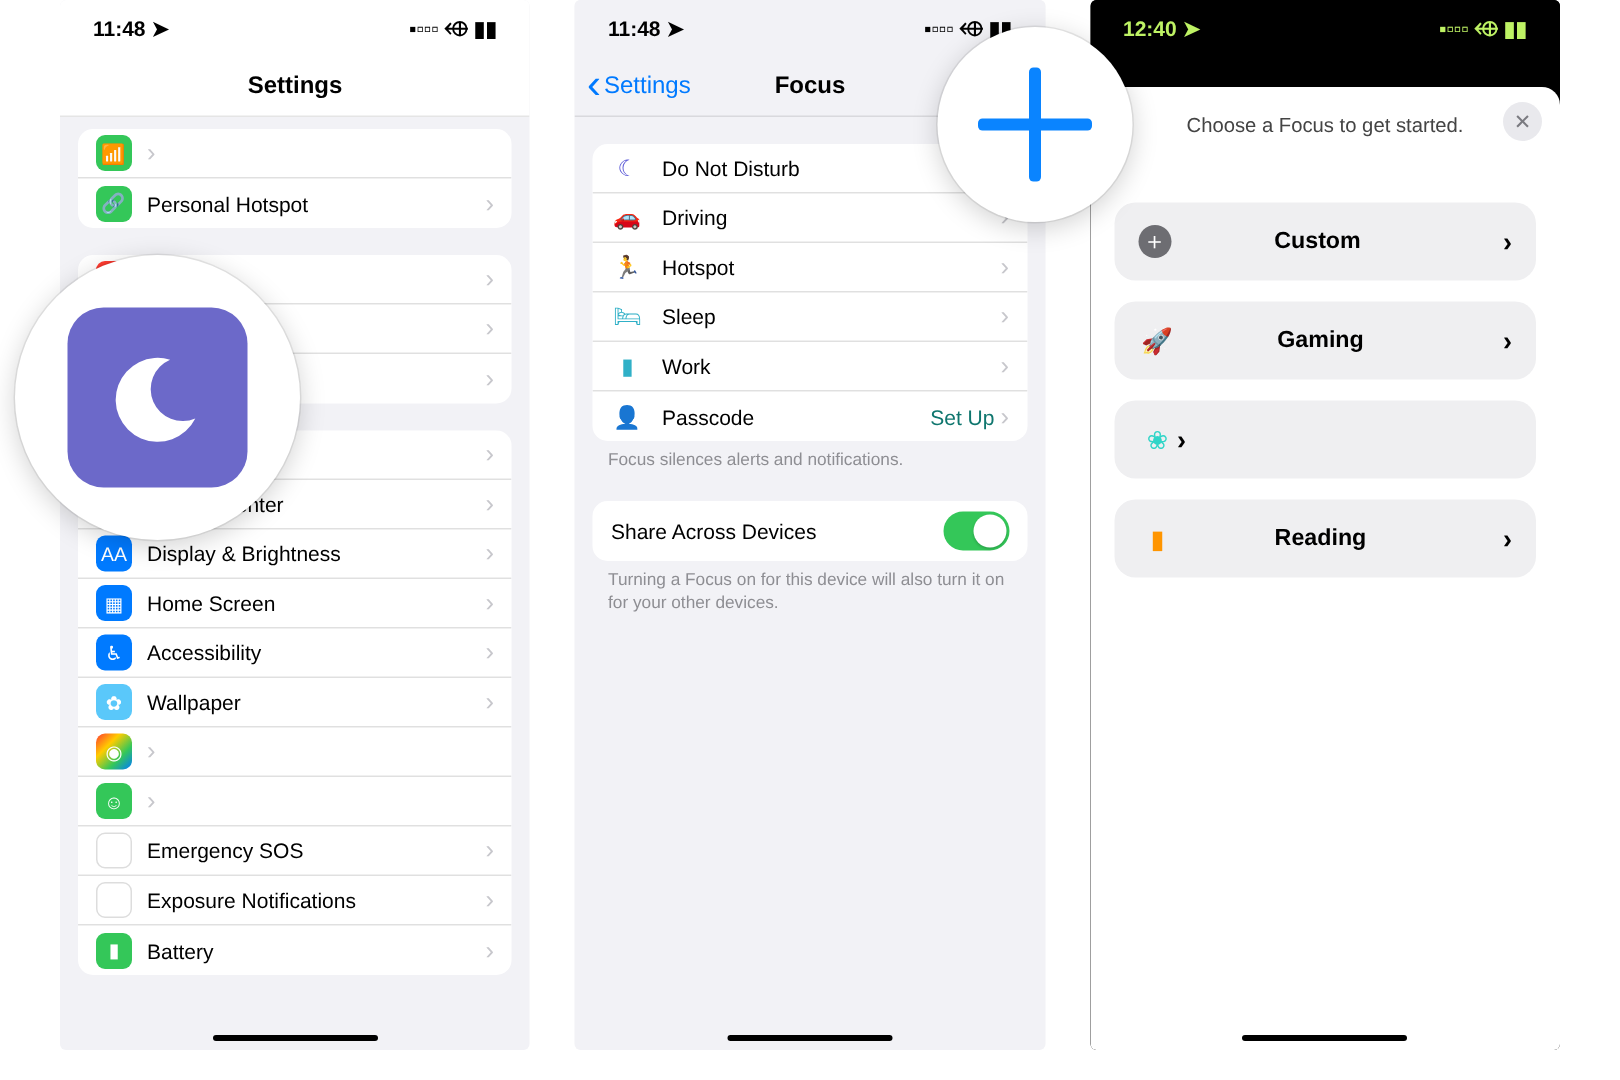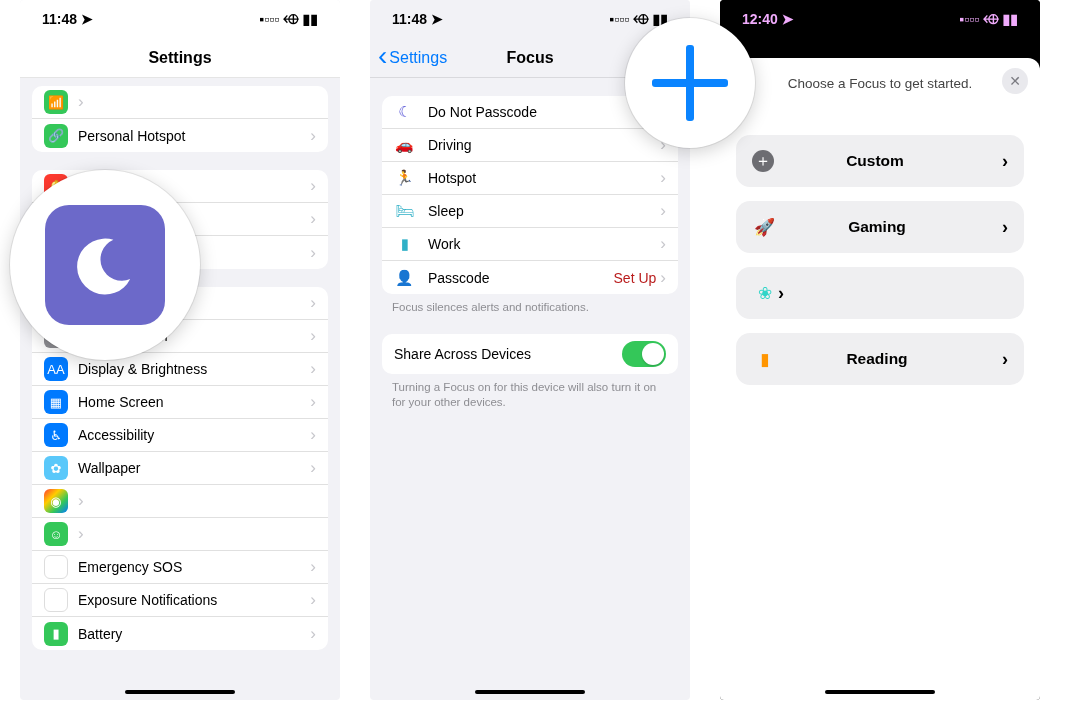--- a/index.html
+++ b/index.html
@@ -1,38 +1,38 @@
 <!DOCTYPE html>
 <html><head>
 <meta charset="utf-8">
 <style>
   * { box-sizing: border-box; margin: 0; padding: 0; font-family: -apple-system, "Helvetica Neue", Arial, sans-serif; }
   body { background: #fff; width: 1080px; height: 720px; overflow: hidden; position: relative; }
-  .stage { display: flex; gap: 30px; padding: 0 20px; position: relative; }
+  .stage { display: flex; gap: 30px; padding: 0 40px; position: relative; }
   .phone { width: 320px; height: 700px; background: #f2f2f6; border-radius: 4px; overflow: hidden; position: relative; }
   .phone.dark { background: #000; }
   .status-bar { height: 38px; display: flex; align-items: center; justify-content: space-between; padding: 0 22px; font-size: 14px; font-weight: 600; }
   .status-bar.light { color: #000; background: #f2f2f6; }
   .status-bar.white { color: #000; background: #fff; }
-  .status-bar.black { color: #f0abfc; background: #000; gap: 46px; }
+  .status-bar.black { color: #bef264; background: #000; gap: 46px; }
   .status-left { display: flex; align-items: center; gap: 4px; }
   .status-right { display: flex; align-items: center; gap: 4px; }
   .nav-bar { height: 40px; background: #f2f2f6; display: flex; align-items: center; position: relative; border-bottom: 0.5px solid rgba(0,0,0,0.1); }
   .nav-bar.white { background: #fff; }
   .nav-title { position: absolute; left: 0; right: 0; text-align: center; font-weight: 600; font-size: 16px; }
   .nav-back { color: #007aff; font-size: 16px; display: flex; align-items: center; padding-left: 8px; z-index: 2; }
   .nav-back::before { content: "‹"; font-size: 28px; line-height: 0; margin-right: 2px; position: relative; top: -2px; }
   .section { margin: 18px 12px 0; background: #fff; border-radius: 10px; overflow: hidden; }
   .section.tight { margin-top: 8px; }
   .row { display: flex; align-items: center; height: 33px; padding: 0 12px; border-bottom: 0.5px solid rgba(0,0,0,0.12); position: relative; }
   .row:last-child { border-bottom: none; }
   .row .icon-box { width: 24px; height: 24px; border-radius: 6px; display: flex; align-items: center; justify-content: center; margin-right: 10px; font-size: 13px; color: #fff; flex-shrink: 0; }
   .row .icon-sm { width: 22px; display: flex; align-items: center; justify-content: center; margin-right: 12px; font-size: 15px; flex-shrink: 0; }
   .row .label { flex: 1; font-size: 14px; color: #000; }
-  .row .detail { color: #b91c1c; font-size: 14px; margin-right: 4px; }
+  .row .detail { color: #0f766e; font-size: 14px; margin-right: 4px; }
   .row .chev { color: #c7c7cc; font-size: 17px; font-weight: 300; }
   .footer-text { font-size: 11.5px; color: #8e8e93; padding: 6px 22px 0; line-height: 1.35; }
   .toggle { width: 44px; height: 26px; background: #34c759; border-radius: 13px; position: relative; }
   .toggle::after { content: ""; position: absolute; right: 2px; top: 2px; width: 22px; height: 22px; background: #fff; border-radius: 50%; box-shadow: 0 1px 2px rgba(0,0,0,0.2); }
   .callout { position: absolute; border-radius: 50%; background: #fff; box-shadow: 0 0 0 1px rgba(0,0,0,0.08), 0 4px 18px rgba(0,0,0,0.18); display: flex; align-items: center; justify-content: center; z-index: 50; }
   .callout.moon { width: 190px; height: 190px; left: 10px; top: 170px; }
   .moon-tile { width: 120px; height: 120px; background: #6c69c9; border-radius: 24px; display: flex; align-items: center; justify-content: center; }
   .callout.plus { width: 130px; height: 130px; left: 625px; top: 18px; }
   .plus-shape { position: relative; width: 76px; height: 76px; }
   .plus-shape::before, .plus-shape::after { content: ""; position: absolute; background: #0a84ff; border-radius: 3px; }
@@ -176,21 +176,21 @@
     </div>
     <div class="nav-bar">
       <div class="nav-back">
           <span>Settings</span>
         </div>
       <div class="nav-title">Focus</div>
     </div>
     <div class="section" id="s2-list">
         <div class="row">
           <div class="icon-sm" style="color: rgb(88, 86, 214);">☾</div>
-          <span class="label">Do Not Passcode</span>
+          <span class="label">Do Not Disturb</span>
           <span class="chev">›</span>
         </div>
         <div class="row">
           <div class="icon-sm" style="color: rgb(255, 59, 48);">🚗</div>
           <span class="label">Driving</span>
           <span class="chev">›</span>
         </div>
         <div class="row">
           <div class="icon-sm" style="color: rgb(52, 199, 89);">🏃</div>
           <span class="label">Hotspot</span>

